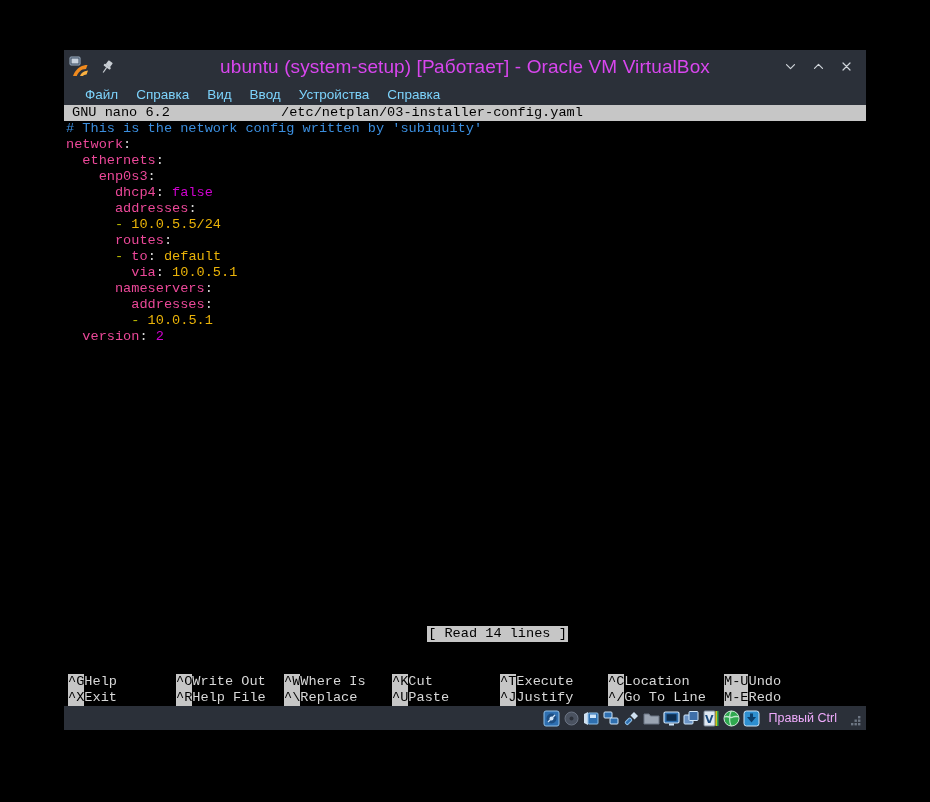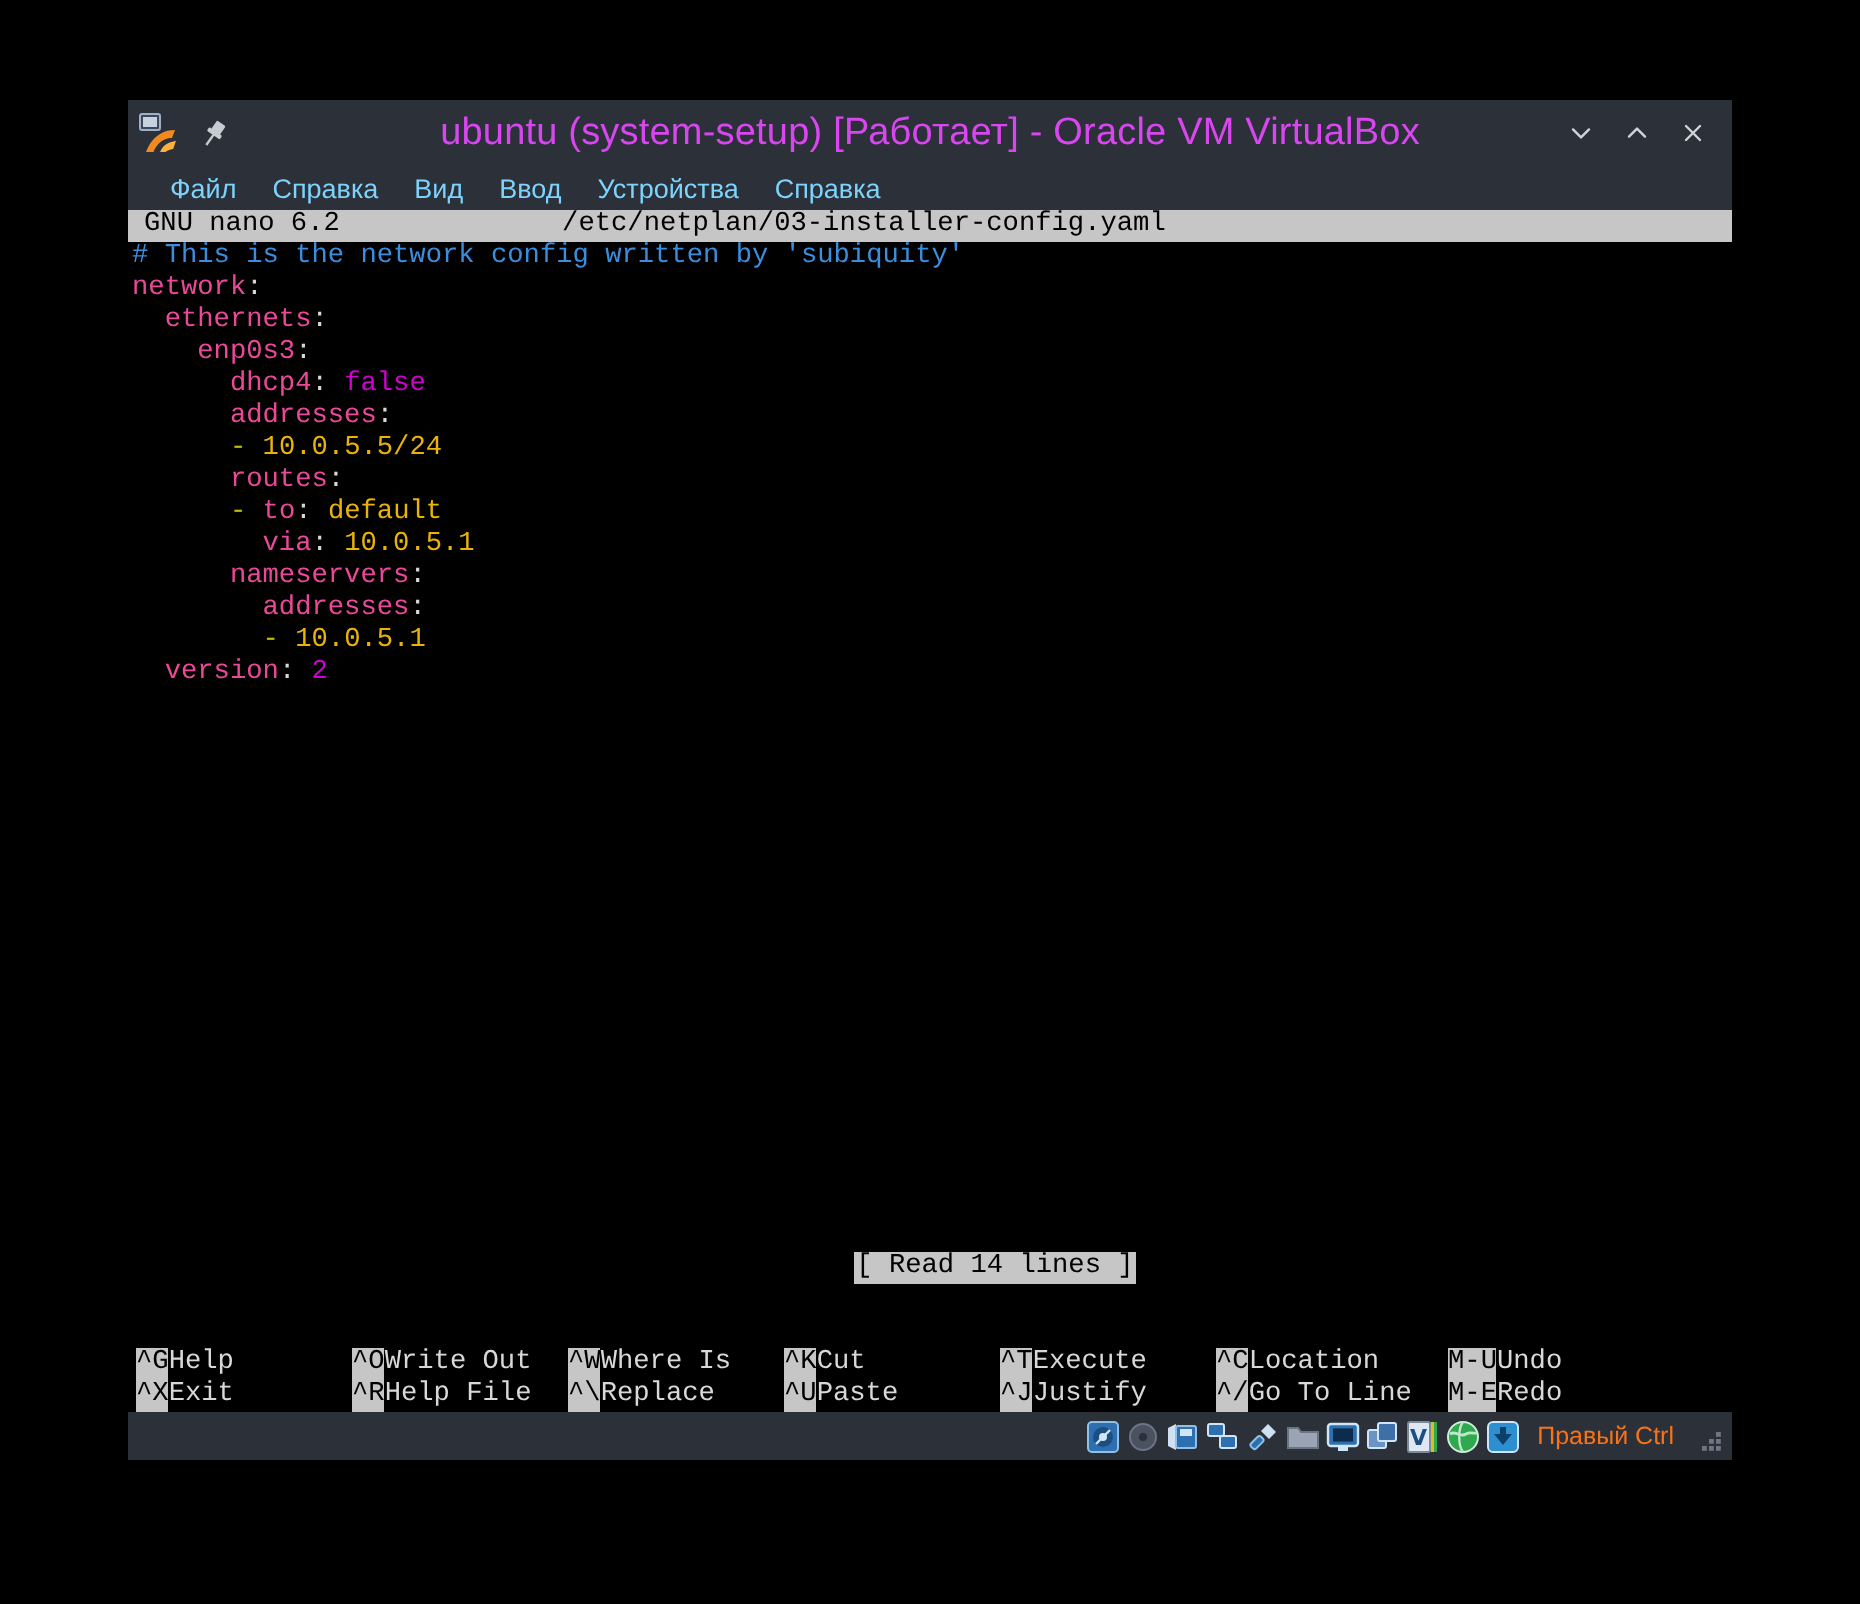--- a/index.html
+++ b/index.html
@@ -206,21 +206,21 @@
     gap: 3px;
     flex: 0 0 auto;
   }
   .sb-icon {
     width: 17px;
     height: 17px;
     display: block;
     flex: 0 0 auto;
   }
   #hostkey-label {
-    color: #f97316;
+    color: #f0abfc;
     font-size: 12.5px;
     padding: 0 6px 0 6px;
     white-space: nowrap;
   }
   #resize-grip {
     width: 14px;
     height: 14px;
     display: block;
     margin-left: 2px;
     margin-top: 6px;

